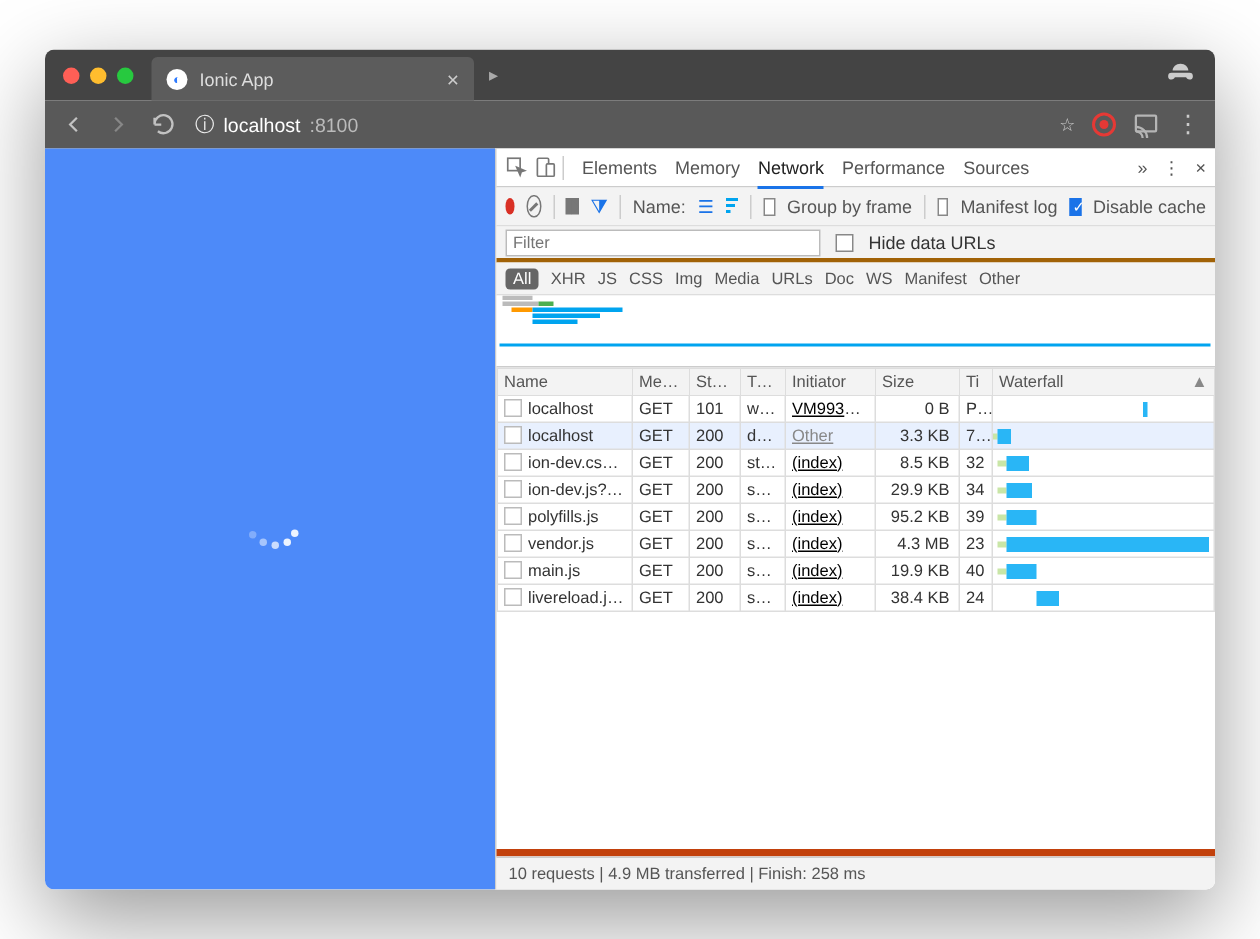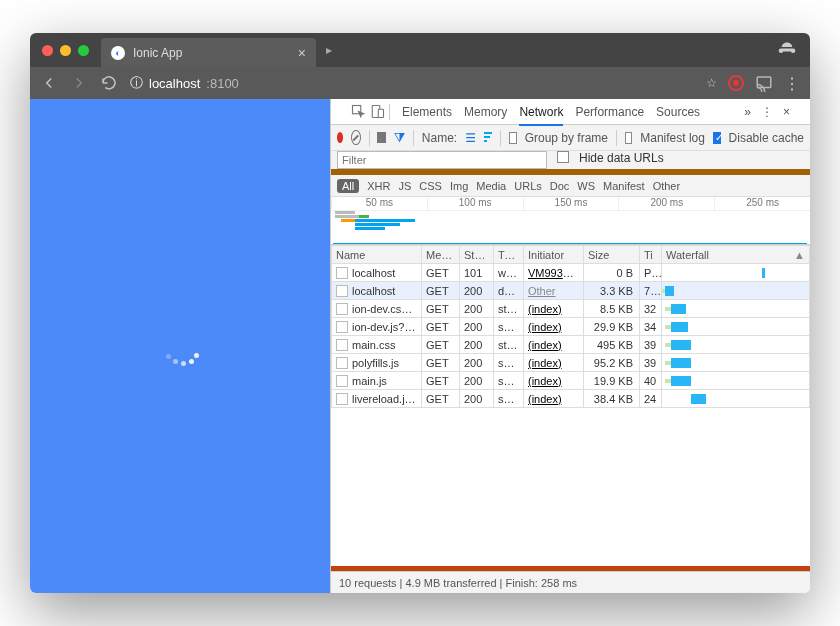--- a/index.html
+++ b/index.html
@@ -58,21 +58,21 @@
   }
   .spinner{position:relative;width:40px;height:40px}
   .spinner span{position:absolute;width:5px;height:5px;background:#fff;border-radius:50%;opacity:.9}
   .spinner span:nth-child(1){top:28px;left:6px;opacity:.3}
   .spinner span:nth-child(2){top:33px;left:13px;opacity:.5}
   .spinner span:nth-child(3){top:35px;left:21px;opacity:.7}
   .spinner span:nth-child(4){top:33px;left:29px}
   .spinner span:nth-child(5){top:27px;left:34px}
 
   .devtools{flex:1;display:flex;flex-direction:column;border-left:1px solid #ccc;min-width:0;background:#fff}
-  .dt-hdr{height:26px;border-bottom:1px solid #ccc;display:flex;align-items:center;padding:0 20px;color:#555;font-size:12px;gap:4px}
+  .dt-hdr{height:26px;border-bottom:1px solid #ccc;display:flex;align-items:center;padding:0 6px;color:#555;font-size:12px;gap:4px}
   .dt-hdr .sel{width:15px;height:15px}
   .dt-tabs{display:flex;gap:12px;margin-left:8px}
   .dt-tab{cursor:pointer;color:#555}
   .dt-tab.active{color:#222;font-weight:500;position:relative}
   .dt-tab.active::after{content:"";position:absolute;bottom:-7px;left:0;right:0;height:2px;background:#1a73e8}
   .dt-hdr .more{margin-left:auto;display:flex;gap:10px;align-items:center}
 
   .dt-toolbar{height:26px;border-bottom:1px solid #ddd;background:#f3f3f3;display:flex;align-items:center;padding:0 6px;gap:8px;color:#555;white-space:nowrap;overflow:hidden}
   .rec{width:11px;height:11px;background:#d93025;border-radius:50%}
   .ban{width:15px;height:15px;border:1.5px solid #777;border-radius:50%;position:relative}
@@ -82,21 +82,21 @@
   .funnel{color:#1a73e8;font-size:13px}
   .sep{width:1px;height:16px;background:#ccc}
   .chk{width:12px;height:12px;border:1px solid #888;background:#fff}
   .chk.on{background:#1a73e8;border-color:#1a73e8;position:relative}
   .chk.on::after{content:"✓";color:#fff;font-size:10px;position:absolute;top:-1px;left:1px}
   .stripes{width:15px;height:12px;display:flex;flex-direction:column;gap:2px}
   .stripes span{height:2px;background:#00a4ef;width:100%}
   .stripes span:nth-child(2){width:70%}
   .stripes span:nth-child(3){width:40%}
 
-  .filterbar{height:24px;border-bottom:6px solid #a16207;background:#f3f3f3;display:flex;align-items:flex-start;padding:0 6px;gap:10px}
+  .filterbar{height:24px;border-bottom:3px solid #a16207;background:#f3f3f3;display:flex;align-items:center;padding:0 6px;gap:10px}
   .filterbar input{width:210px;height:18px;border:1px solid #bbb;font-size:11px;padding:0 4px}
   .typebar{height:22px;border-bottom:1px solid #ddd;background:#f3f3f3;display:flex;align-items:center;gap:8px;padding:0 6px;color:#555;font-size:11px}
   .pill{background:#666;color:#fff;padding:1px 5px;border-radius:3px}
 
   .timeline{height:48px;border-bottom:1px solid #ccc;position:relative;background:#fff;overflow:hidden}
   .ticks{height:14px;border-bottom:1px solid #eee;display:flex;font-size:10px;color:#777}
   .tick{flex:1;text-align:center;border-left:1px solid #eee}
   .bars{position:relative;height:34px;padding-top:2px}
   .bars .bar{position:absolute;height:3px;background:#00a4ef}
   .bars .bar.o{background:#f90}
@@ -244,27 +244,20 @@
           <span>Img</span>
           <span>Media</span>
           <span>URLs</span>
           <span>Doc</span>
           <span>WS</span>
           <span>Manifest</span>
           <span>Other</span>
         </div>
 
       <div class="timeline">
-        <div class="ticks" id="ticks">
-            <div class="tick">50 ms</div>
-            <div class="tick">100 ms</div>
-            <div class="tick">150 ms</div>
-            <div class="tick">200 ms</div>
-            <div class="tick">250 ms</div>
-          </div>
         <div class="bars">
           <div class="bar gr" style="top:0;left:4px;width:20px"></div>
           <div class="bar gr" style="top:4px;left:4px;width:24px"></div>
           <div class="bar g" style="top:4px;left:28px;width:10px"></div>
           <div class="bar o" style="top:8px;left:10px;width:14px"></div>
           <div class="bar" style="top:8px;left:24px;width:60px"></div>
           <div class="bar" style="top:12px;left:24px;width:45px"></div>
           <div class="bar" style="top:16px;left:24px;width:30px"></div>
           <div class="longbar" style="width:99%"></div>
         </div>
@@ -340,59 +333,59 @@
                 <td>sc…</td>
                 <td><span class="init ">(index)</span></td>
                 <td class="size">29.9 KB</td>
                 <td>34</td>
                 <td class="wfcell">
                   <span class="wait" style="left:2%;width:4%"></span>
                   <span class="seg" style="left:6%;width:12%"></span>
                 </td>
               </tr>
               <tr>
-                <td><span class="fic"></span>main.css</td>
-                <td>GET</td>
-                <td>200</td>
-                <td>st…</td>
-                <td><span class="init ">(index)</span></td>
-                <td class="size">495 KB</td>
+                <td><span class="fic"></span>polyfills.js</td>
+                <td>GET</td>
+                <td>200</td>
+                <td>sc…</td>
+                <td><span class="init ">(index)</span></td>
+                <td class="size">95.2 KB</td>
                 <td>39</td>
                 <td class="wfcell">
                   <span class="wait" style="left:2%;width:4%"></span>
                   <span class="seg" style="left:6%;width:14%"></span>
                 </td>
               </tr>
               <tr>
-                <td><span class="fic"></span>polyfills.js</td>
+                <td><span class="fic"></span>vendor.js</td>
                 <td>GET</td>
                 <td>200</td>
                 <td>sc…</td>
                 <td><span class="init ">(index)</span></td>
-                <td class="size">95.2 KB</td>
-                <td>39</td>
+                <td class="size">4.3 MB</td>
+                <td>23</td>
+                <td class="wfcell">
+                  <span class="wait" style="left:2%;width:4%"></span>
+                  <span class="seg" style="left:6%;width:92%"></span>
+                </td>
+              </tr>
+              <tr>
+                <td><span class="fic"></span>main.js</td>
+                <td>GET</td>
+                <td>200</td>
+                <td>sc…</td>
+                <td><span class="init ">(index)</span></td>
+                <td class="size">19.9 KB</td>
+                <td>40</td>
                 <td class="wfcell">
                   <span class="wait" style="left:2%;width:4%"></span>
                   <span class="seg" style="left:6%;width:14%"></span>
                 </td>
               </tr>
               <tr>
-                <td><span class="fic"></span>main.js</td>
-                <td>GET</td>
-                <td>200</td>
-                <td>sc…</td>
-                <td><span class="init ">(index)</span></td>
-                <td class="size">19.9 KB</td>
-                <td>40</td>
-                <td class="wfcell">
-                  <span class="wait" style="left:2%;width:4%"></span>
-                  <span class="seg" style="left:6%;width:14%"></span>
-                </td>
-              </tr>
-              <tr>
                 <td><span class="fic"></span>livereload.js?…</td>
                 <td>GET</td>
                 <td>200</td>
                 <td>sc…</td>
                 <td><span class="init ">(index)</span></td>
                 <td class="size">38.4 KB</td>
                 <td>24</td>
                 <td class="wfcell">
                   <span class="seg" style="left:20%;width:10%"></span>
                 </td>

